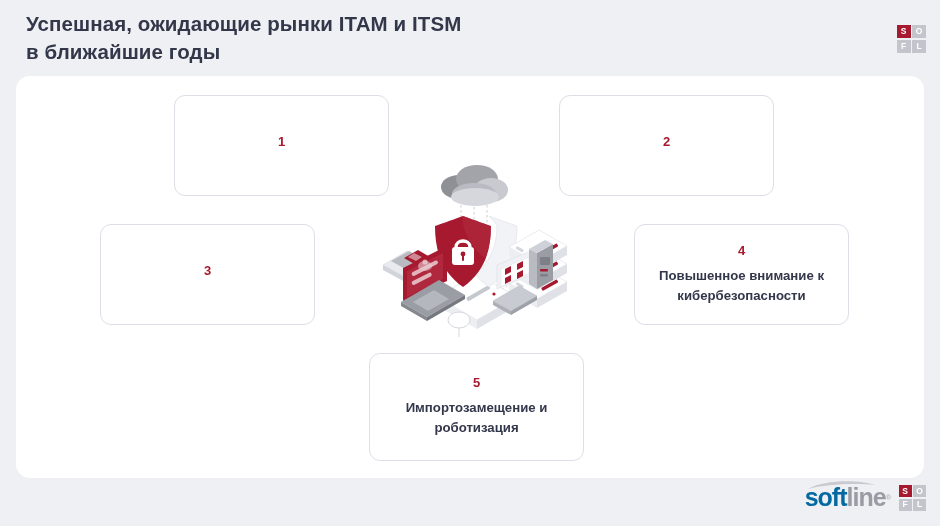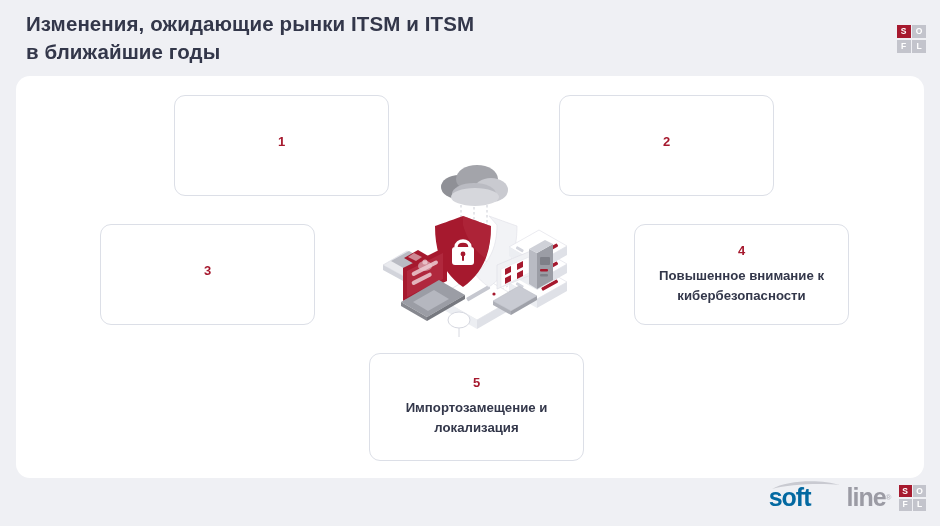--- a/index.html
+++ b/index.html
@@ -168,21 +168,21 @@
   #footer-wordmark {
     position: relative;
     line-height: 1;
   }
   .fl-word {
     font-size: 25px;
     font-weight: 700;
     letter-spacing: -1px;
   }
   .fl-soft { color: #0369a1; }
-  .fl-line { color: #9b9ba4; padding-left: 36px; }
+  .fl-line { color: #9b9ba4; }
   .fl-reg {
     font-size: 8px;
     font-weight: 700;
     color: #b7b8c0;
     vertical-align: super;
   }
   #footer-swoosh {
     position: absolute;
     left: 2px;
     top: -4px;
@@ -193,21 +193,21 @@
   .sofl-grid.footer-grid {
     grid-template-columns: 13px 13px;
     grid-template-rows: 12px 12px;
   }
 </style>
 </head>
 <body>
 
 <div id="header">
 
-  <div id="slide-title">Изменения, ожидающие рынки ITSM и ITSM
+  <div id="slide-title">Успешная, ожидающие рынки ITAM и ITSM
 в ближайшие годы</div>
 
   <div id="header-logo">
     <div class="sofl-grid">
       <div class="sofl-cell accent">S</div>
       <div class="sofl-cell">O</div>
       <div class="sofl-cell">F</div>
       <div class="sofl-cell">L</div>
     </div>
   </div>
@@ -229,21 +229,21 @@
 
   <div class="card" id="card-4">
     <div class="card-num">4</div>
     <div class="card-label">Повышенное внимание к
 кибербезопасности</div>
   </div>
 
   <div class="card" id="card-5">
     <div class="card-num">5</div>
     <div class="card-label">Импортозамещение и
-локализация</div>
+роботизация</div>
   </div>
 
   <div id="illustration">
     <svg viewBox="0 0 215 190" width="215" height="190" xmlns="http://www.w3.org/2000/svg">
 
       <g stroke="#d7d9e2" stroke-width="0.9" fill="none" stroke-dasharray="2.5 2.5">
         <path d="M60 118 L105 142 L150 118 L105 95 Z"></path>
         <path d="M33 100 L60 118"></path>
         <path d="M150 118 L172 106"></path>
         <path d="M150 118 L142 135"></path>

